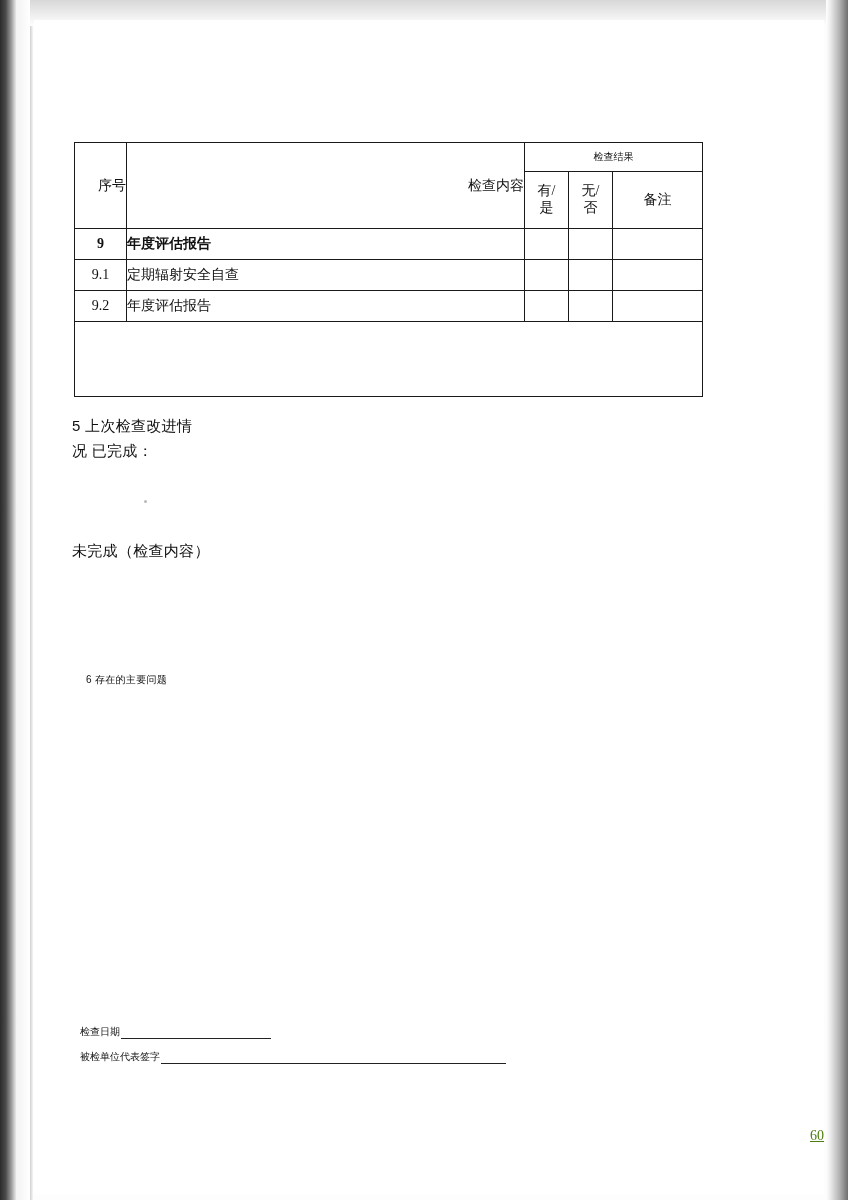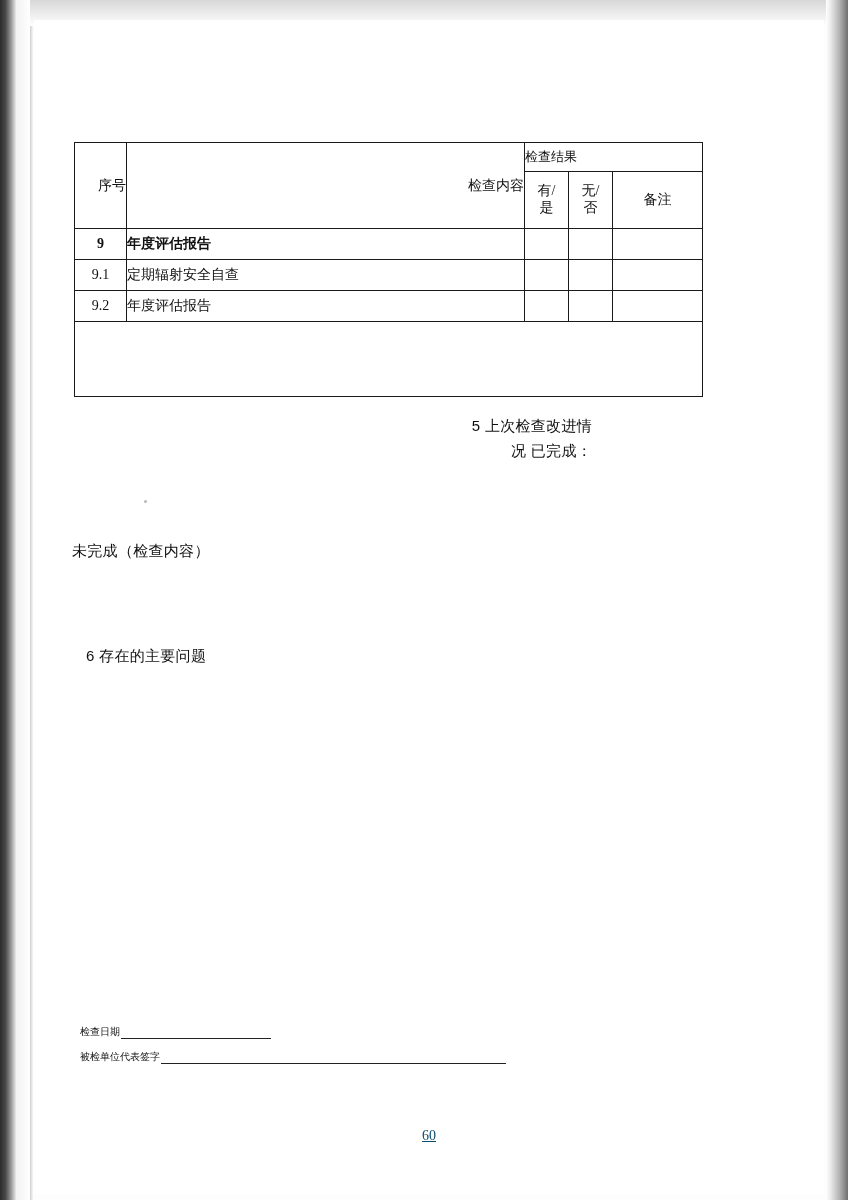--- a/index.html
+++ b/index.html
@@ -90,24 +90,24 @@
     font-weight: normal;
     color: #111;
   }
   .c-no   { width: 52px; }
   .c-item { width: 398px; }
   .c-yes  { width: 44px; }
   .c-no2  { width: 44px; }
   .c-rem  { width: 90px; }
 
   .th-center {
-    text-align: left;
+    text-align: center;
     vertical-align: middle;
     height: 28px;
-    font-size: 13px;
+    font-size: 10px;
   }
   .th-tall {
     text-align: right;
     vertical-align: middle;
     height: 56px;
     font-size: 14px;
   }
   .th-two-line {
     text-align: center;
     vertical-align: middle;
@@ -136,38 +136,37 @@
     height: 74px;
   }
 
   
   .section {
     position: absolute;
     font-family: "Liberation Sans", "DejaVu Sans", sans-serif;
     font-size: 15px;
     color: #111;
     letter-spacing: 0.3px;
-    text-align: right;
   }
   .sec5 {
     left: 38px;
     top: 394px;
     width: 520px;
     line-height: 1.65;
   }
   .sec5 .line2 { padding-left: 0px; }
   .sec-uncomplete {
     left: 38px;
     top: 522px;
     font-size: 15px;
   }
   .sec6 {
     left: 52px;
-    top: 627px;
-    font-size: 15px;
+    top: 653px;
+    font-size: 10px;
   }
 
   
   .sig-block {
     position: absolute;
     left: 46px;
     top: 1005px;
     font-family: "Liberation Sans", "DejaVu Sans", sans-serif;
     font-size: 10px;
     color: #111;
@@ -187,24 +186,24 @@
   }
   .rule-1 { width: 150px; }
   .rule-2 { width: 335px; }
   .rule-3 { width: 345px; }
 
   .page-num {
     position: absolute;
     left: 0;
     right: 0;
     top: 1108px;
-    text-align: center;
+    text-align: right;
     font-family: "Liberation Serif", "DejaVu Serif", serif;
     font-size: 14px;
-    color: #0c4a6e;
+    color: #4d7c0f;
     text-decoration: underline;
   }
   .speck {
     position: absolute;
     background: #b9b9b9;
     border-radius: 50%;
   }
 </style>
 </head>
 <body>

